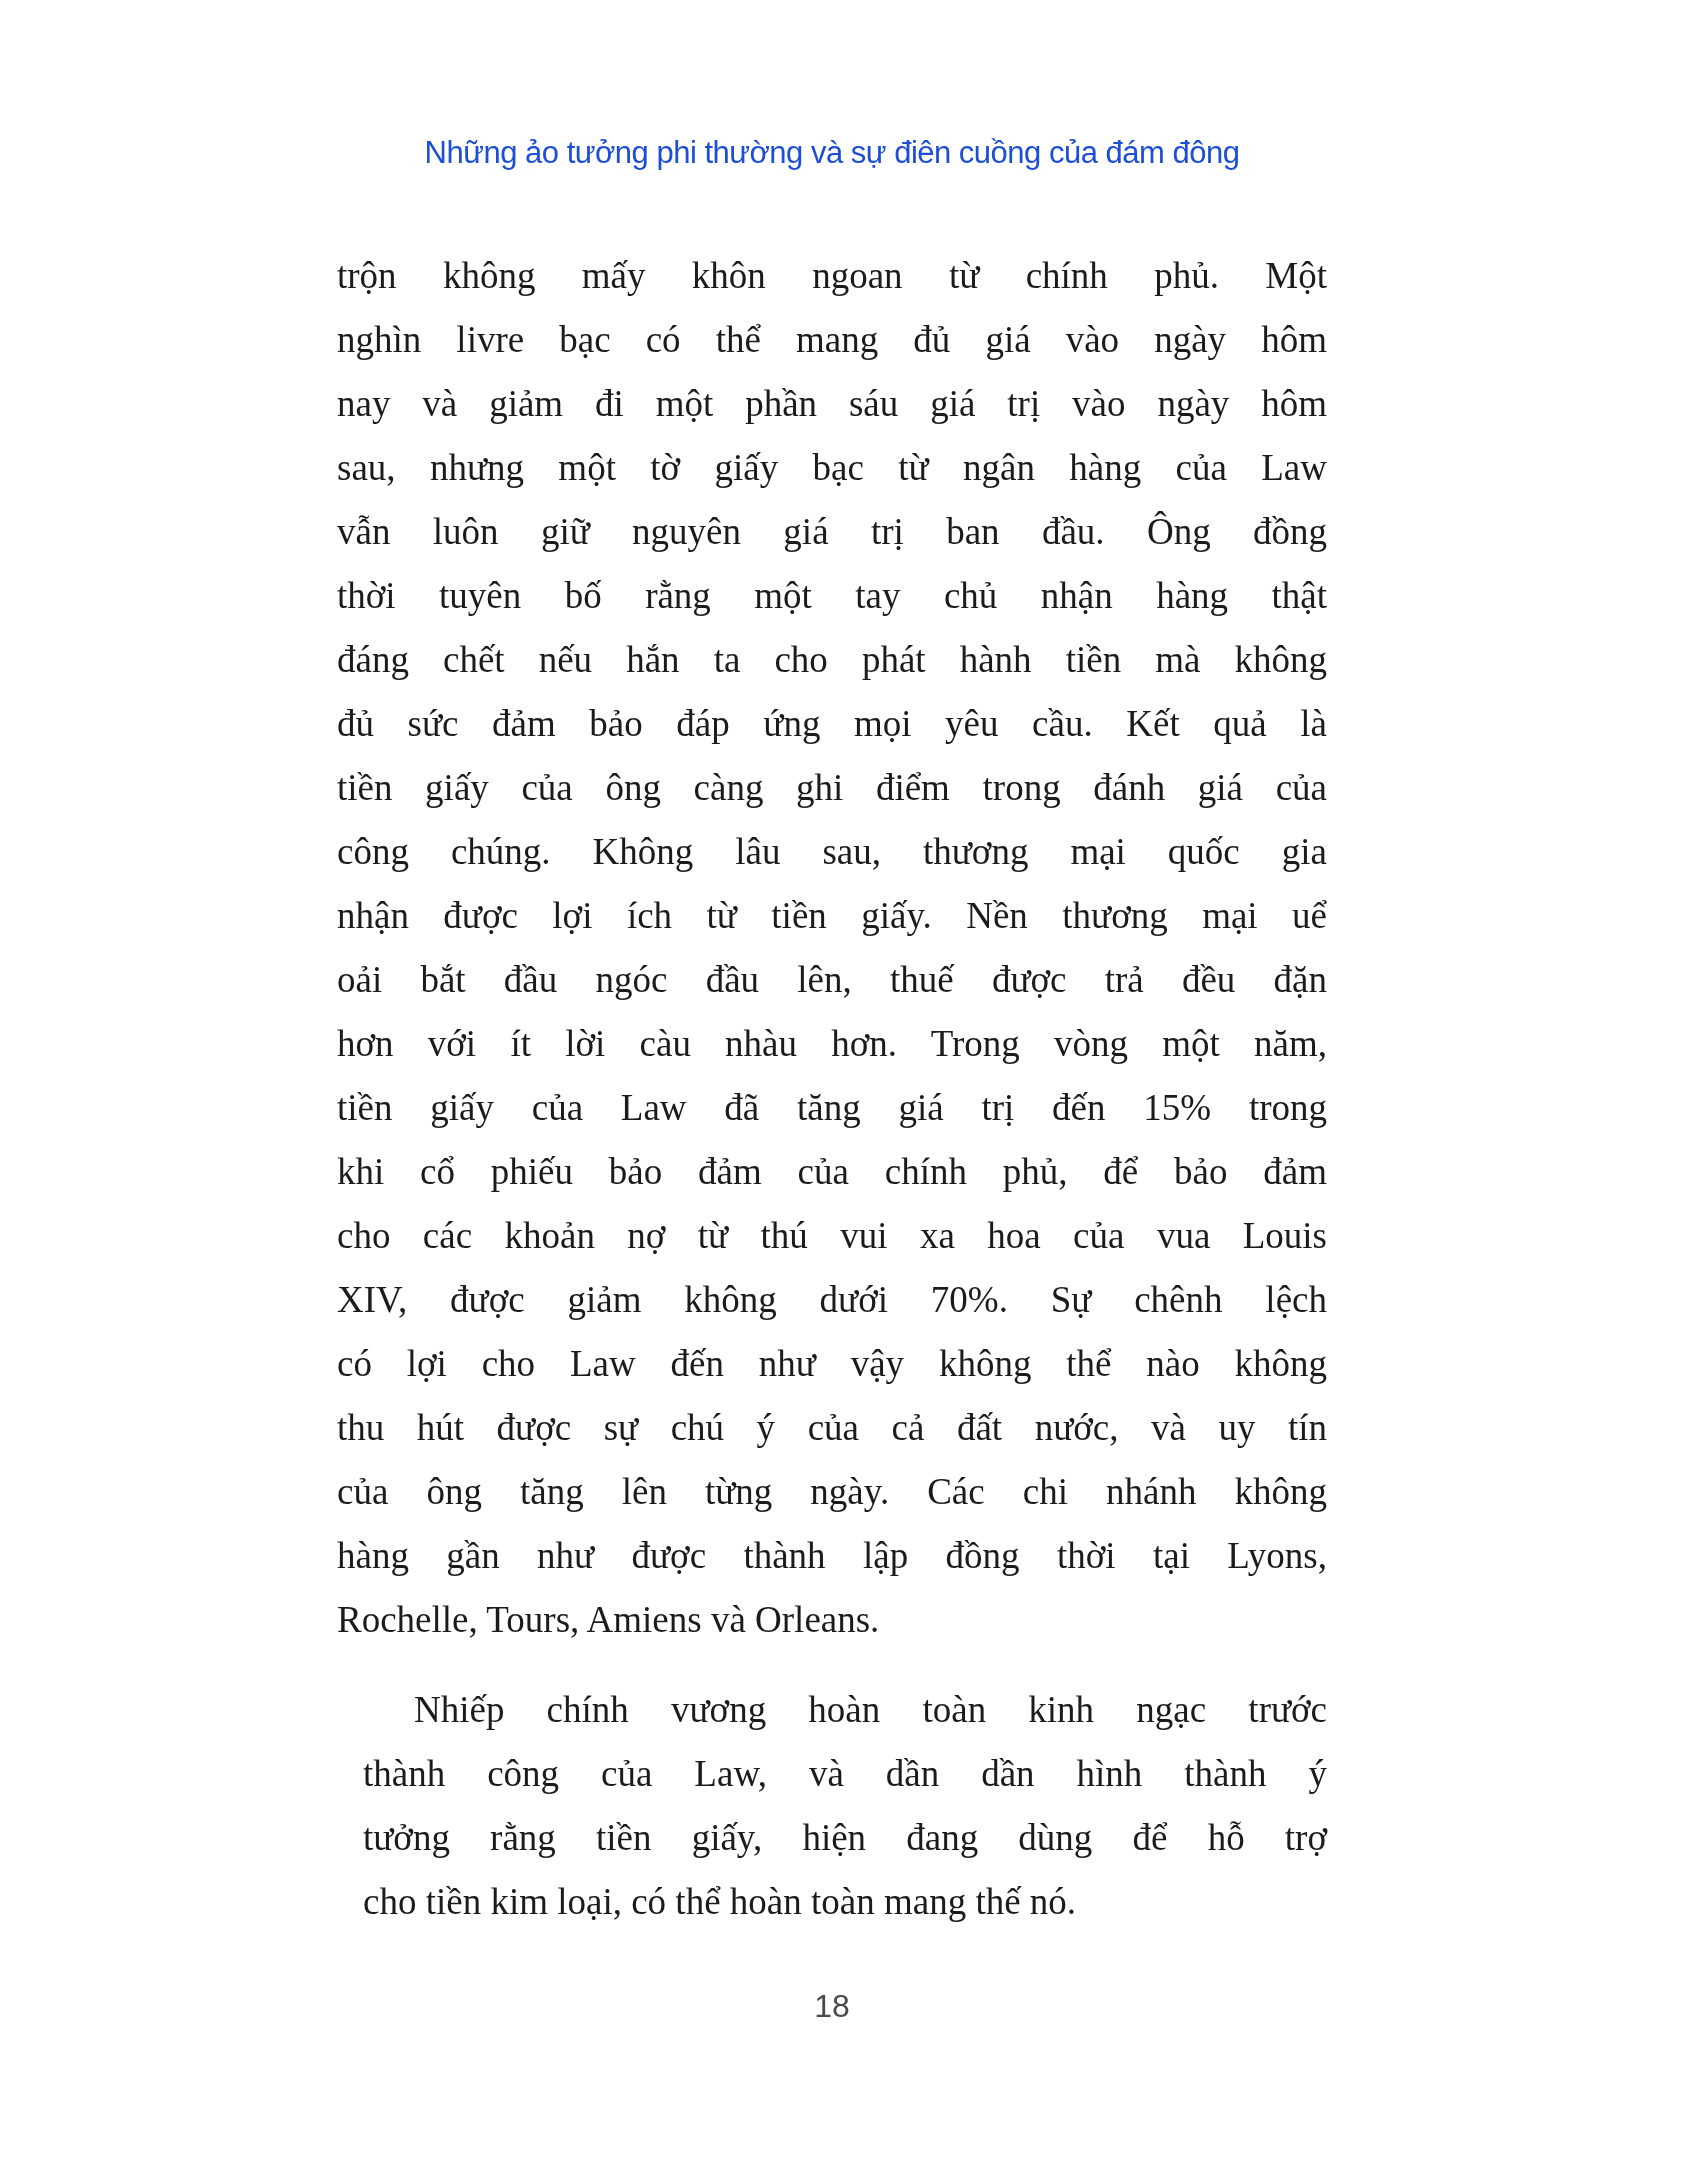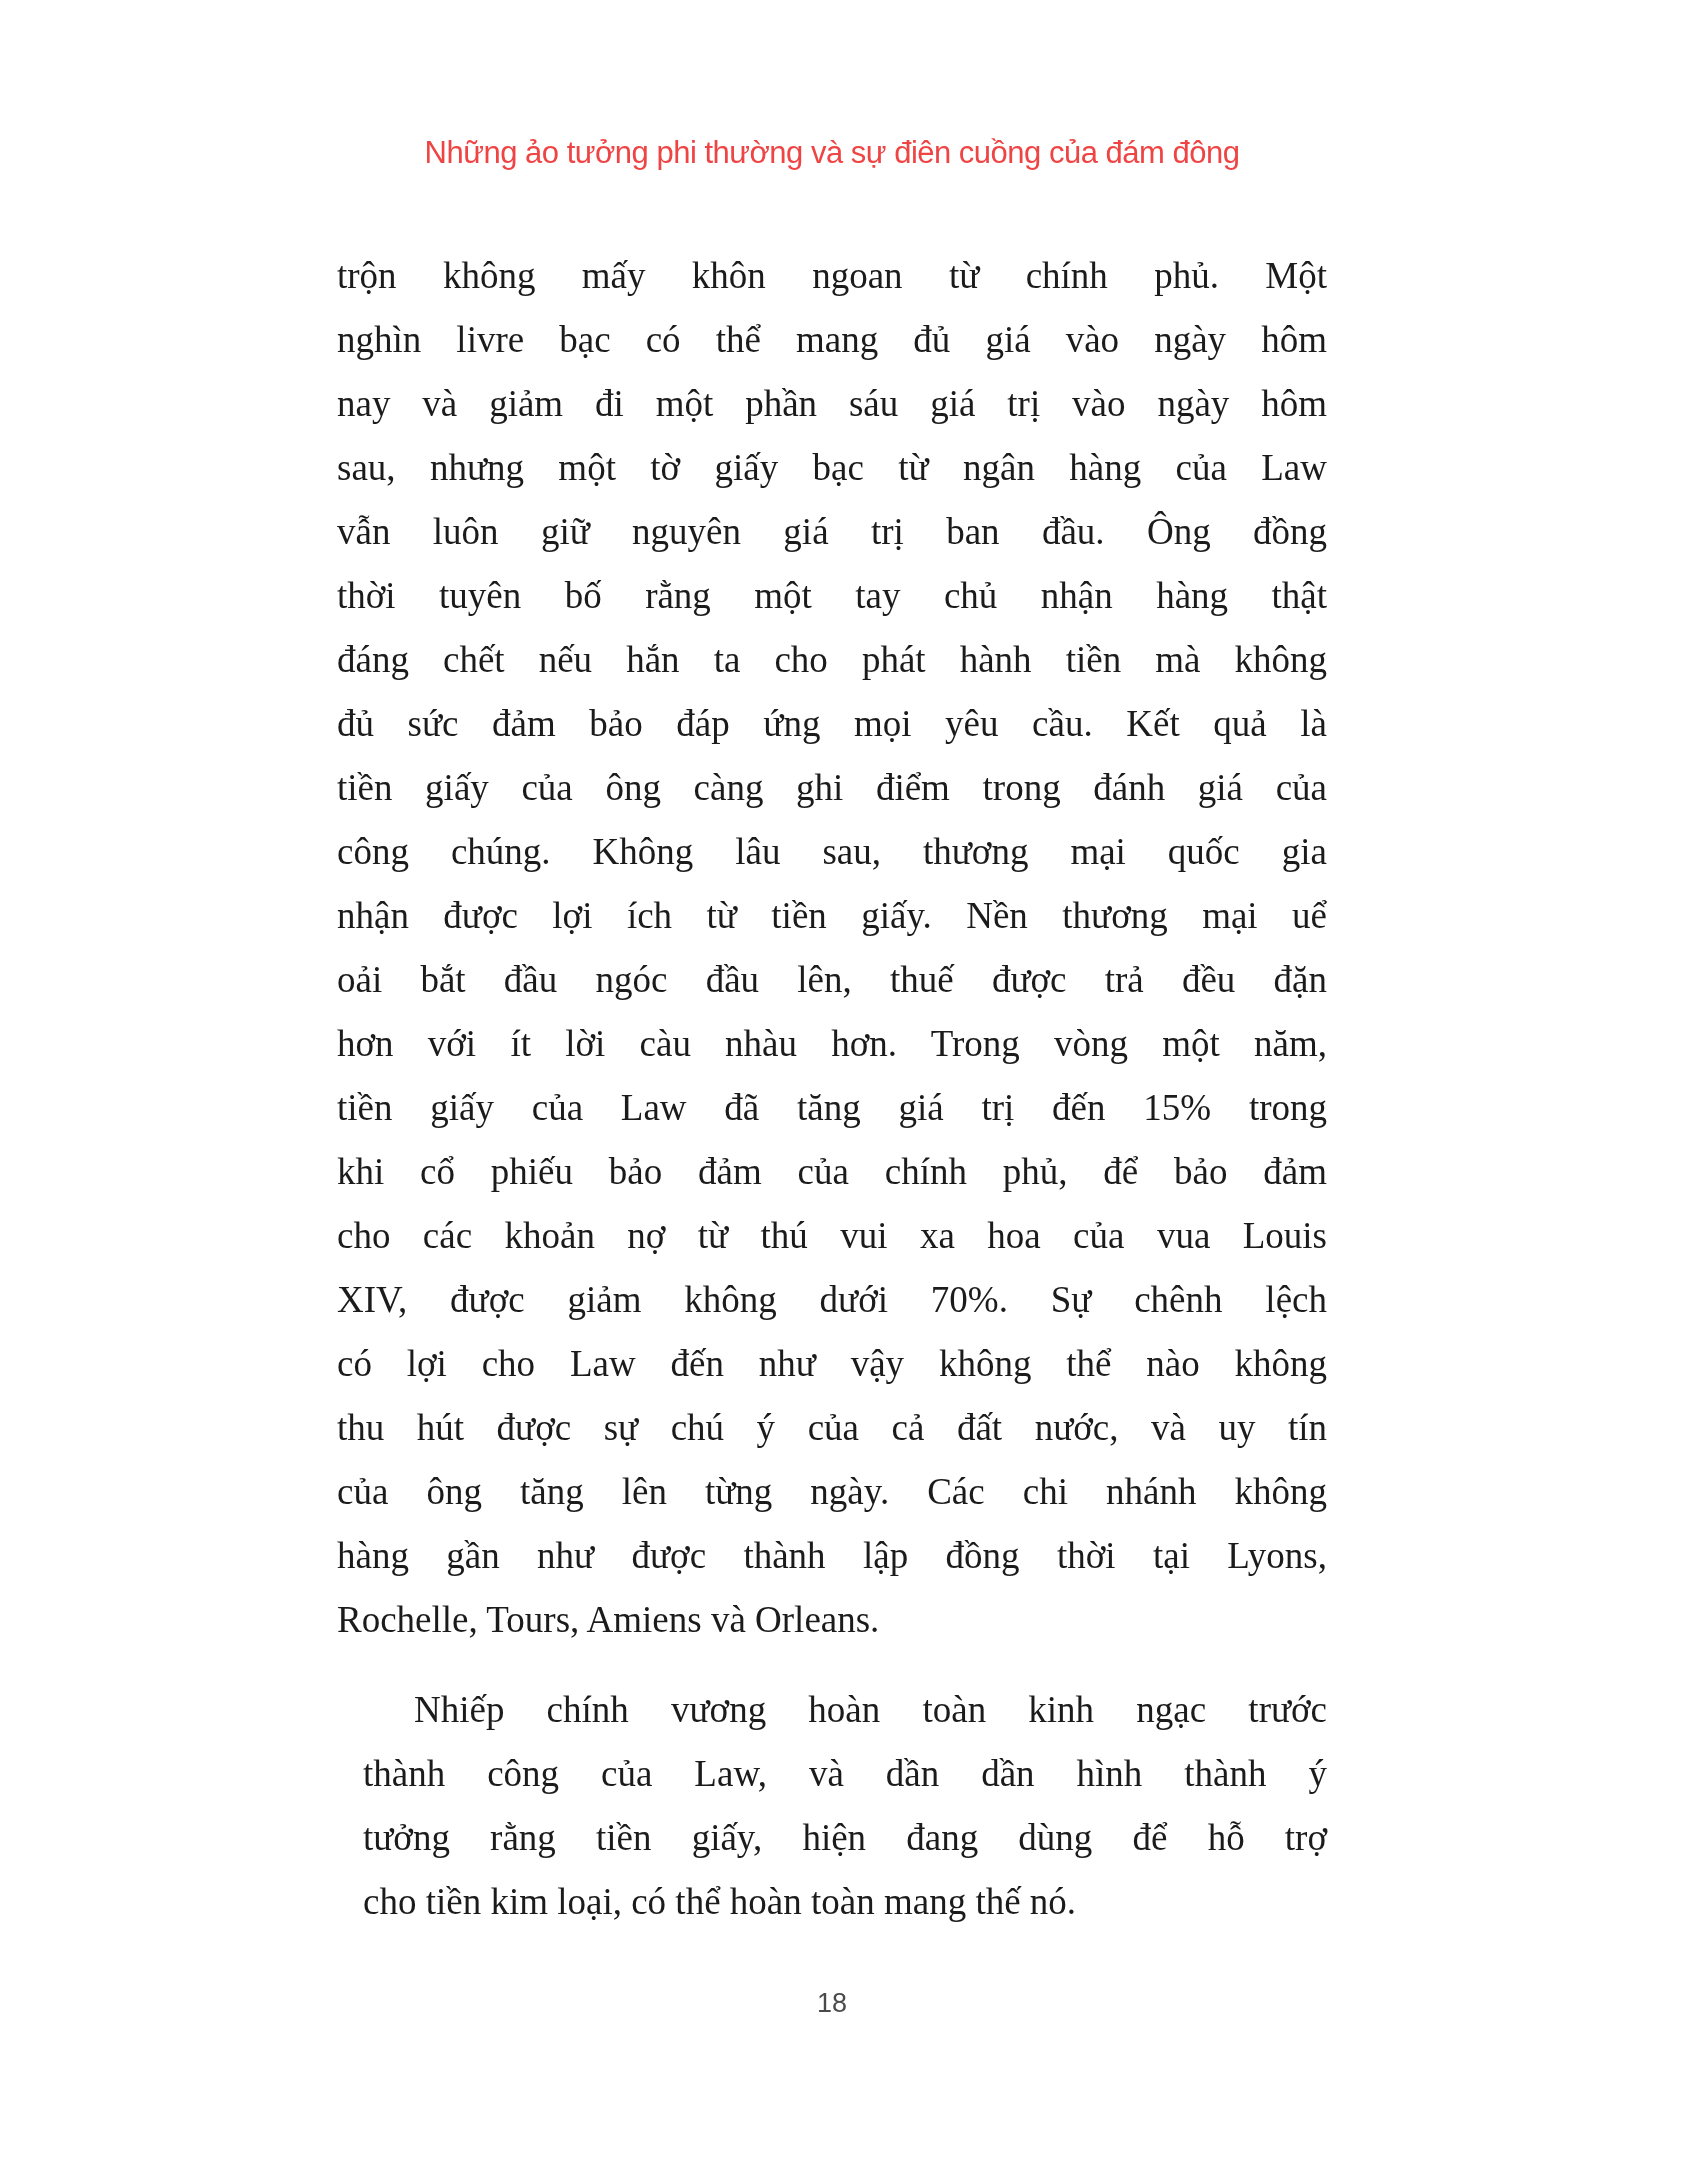--- a/index.html
+++ b/index.html
@@ -17,21 +17,21 @@
   }
   .running-header {
     position: absolute;
     top: 135px;
     left: 337px;
     width: 990px;
     text-align: center;
     font-family: "Liberation Sans", "DejaVu Sans", sans-serif;
     font-size: 31px;
     font-weight: 400;
-    color: #ef4444;
+    color: #1d4ed8;
     letter-spacing: -0.5px;
     white-space: nowrap;
   }
   .body-text {
     position: absolute;
     top: 244px;
     left: 337px;
     width: 990px;
     color: #1b1b1b;
     font-size: 37px;
@@ -52,21 +52,21 @@
   .line.indent {
     text-indent: 51px;
   }
   .page-number {
     position: absolute;
     top: 1988px;
     left: 337px;
     width: 990px;
     text-align: center;
     font-family: "Liberation Sans", "DejaVu Sans", sans-serif;
-    font-size: 27px;
+    font-size: 32px;
     color: #4a4a4a;
   }
 </style>
 </head>
 <body>
 
 <div class="page">
   <div class="running-header">Những ảo tưởng phi thường và sự điên cuồng của đám đông</div>
 
   <div class="body-text" id="body-text">

